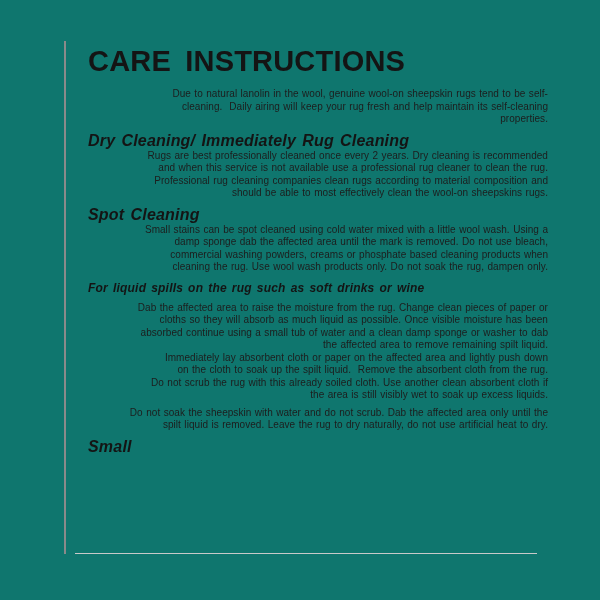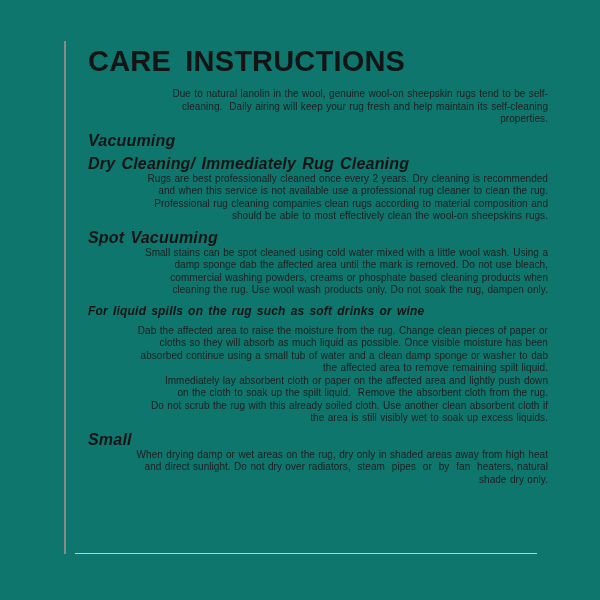--- a/index.html
+++ b/index.html
@@ -78,42 +78,40 @@
   <div class="left-rule"></div>
   <div class="bottom-rule"></div>
 
   <div class="content">
     <h1 class="doc-title">CARE INSTRUCTIONS</h1>
 
     <p class="body">Due to natural lanolin in the wool, genuine wool-on sheepskin rugs tend to be self-
 cleaning.  Daily airing will keep your rug fresh and help maintain its self-cleaning
 properties.</p>
 
-    <h2 class="sec-heading">Vacuuming</h2>
 
     <h2 class="sec-heading">Dry Cleaning/ Immediately Rug Cleaning</h2>
     <p class="body">Rugs are best professionally cleaned once every 2 years. Dry cleaning is recommended
 and when this service is not available use a professional rug cleaner to clean the rug.
 Professional rug cleaning companies clean rugs according to material composition and
 should be able to most effectively clean the wool-on sheepskins rugs.</p>
 
-    <h2 class="sec-heading">Spot Vacuuming</h2>
+    <h2 class="sec-heading">Spot Cleaning</h2>
     <p class="body">Small stains can be spot cleaned using cold water mixed with a little wool wash. Using a
 damp sponge dab the affected area until the mark is removed. Do not use bleach,
 commercial washing powders, creams or phosphate based cleaning products when
 cleaning the rug. Use wool wash products only. Do not soak the rug, dampen only.</p>
 
     <h2 class="sec-heading long">For liquid spills on the rug such as soft drinks or wine</h2>
     <p class="body follow">Dab the affected area to raise the moisture from the rug. Change clean pieces of paper or
 cloths so they will absorb as much liquid as possible. Once visible moisture has been
 absorbed continue using a small tub of water and a clean damp sponge or washer to dab
 the affected area to remove remaining spilt liquid.</p>
     <p class="body">Immediately lay absorbent cloth or paper on the affected area and lightly push down
 on the cloth to soak up the spilt liquid.  Remove the absorbent cloth from the rug.
 Do not scrub the rug with this already soiled cloth. Use another clean absorbent cloth if
 the area is still visibly wet to soak up excess liquids.</p>
+    <p class="body follow">Do not soak the sheepskin with water and do not scrub. Dab the affected area only until the
+spilt liquid is removed. Leave the rug to dry naturally, do not use artificial heat to dry.</p>
 
     <h2 class="sec-heading">Small</h2>
-    <p class="body">When drying damp or wet areas on the rug, dry only in shaded areas away from high heat
-and direct sunlight. Do not dry over radiators,  steam  pipes  or  by  fan  heaters, natural
-shade dry only.</p>
   </div>
 </div>
 
 </body></html>

